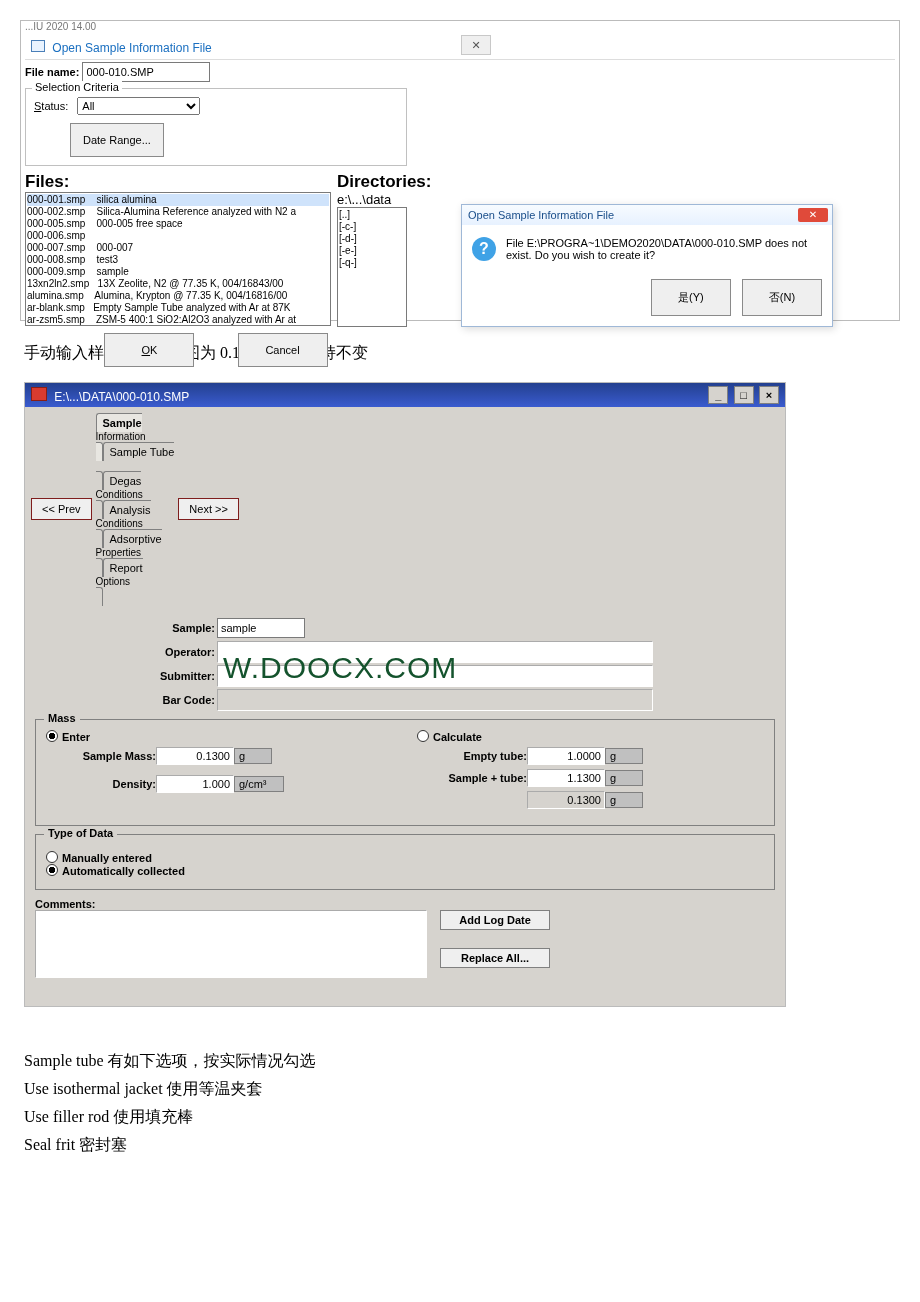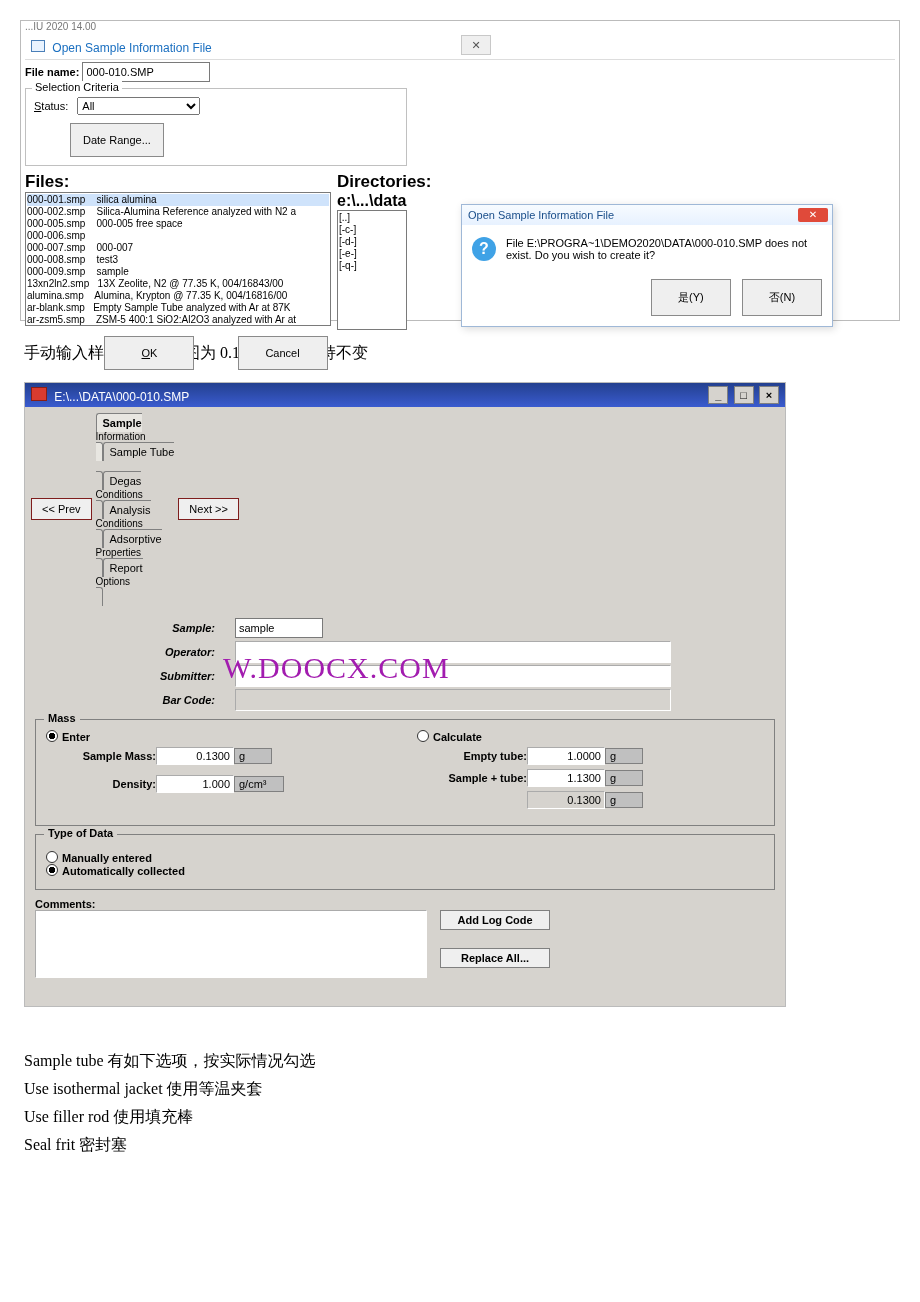--- a/index.html
+++ b/index.html
@@ -231,22 +231,21 @@
   .form-row {
     display: flex;
     align-items: center;
     margin: 2px 0;
     height: 22px;
   }
   .form-row .lbl {
     width: 180px;
     text-align: right;
     font-weight: bold;
-    padding-right: 20px;
-    font-style: italic;
+    padding-right: 2px;
   }
   .wm-field {
     border: 1px inset #fff;
     background: #fff;
     width: 430px;
     height: 20px;
     position: relative;
     font-size: 18px;
     color: #dcdcdc;
     font-family: Georgia, serif;
@@ -368,21 +367,21 @@
         </div>
       </div>
 
       <div class="files-area">
         <div class="files-col">
           <div class="label-sm">Files:</div>
           <div class="listbox" id="files-list"><span class="line sel">000-001.smp    silica alumina</span><span class="line">000-002.smp    Silica-Alumina Reference analyzed with N2 a</span><span class="line">000-005.smp    000-005 free space</span><span class="line">000-006.smp    </span><span class="line">000-007.smp    000-007</span><span class="line">000-008.smp    test3</span><span class="line">000-009.smp    sample</span><span class="line">13xn2ln2.smp   13X Zeolite, N2 @ 77.35 K, 004/16843/00</span><span class="line">alumina.smp    Alumina, Krypton @ 77.35 K, 004/16816/00</span><span class="line">ar-blank.smp   Empty Sample Tube analyzed with Ar at 87K</span><span class="line">ar-zsm5.smp    ZSM-5 400:1 SiO2:Al2O3 analyzed with Ar at</span></div>
         </div>
         <div class="dirs-col">
           <div class="label-sm">Directories:</div>
-          <div style="font-size:16px;font-weight:bold">e:\...\data</div>
+          <div style="font-size:13px;font-weight:normal">e:\...\data</div>
           <div class="listbox listbox-dirs" id="dirs-list"><span class="line">[..]</span><span class="line">[-c-]</span><span class="line">[-d-]</span><span class="line">[-e-]</span><span class="line">[-q-]</span></div>
         </div>
       </div>
 
       <div class="btn-row">
         <button class="winbtn"><u>O</u>K</button>
         <button class="winbtn">Cancel</button>
       </div>
     </div>
 
@@ -436,21 +435,21 @@
     </div>
     <div class="form-row">
       <span class="lbl">Operator:</span>
       <span class="wm-field"></span>
     </div>
     <div style="position:relative">
       <div class="form-row">
         <span class="lbl">Submitter:</span>
         <span class="wm-field"></span>
       </div>
-      <div style="position:absolute;left:188px;top:-14px;font-size:30px;color:#a21caf;font-family:Liberation Serif, serif;letter-spacing:1px;pointer-events:none">W.DOOCX.COM</div>
+      <div style="position:absolute;left:188px;top:-14px;font-size:30px;color:#14532d;font-family:Liberation Sans, sans-serif;letter-spacing:1px;pointer-events:none">W.DOOCX.COM</div>
     </div>
     <div class="form-row">
       <span class="lbl">Bar Code:</span>
       <span class="wm-field" style="background:#d6d3ce;border:1px inset #fff"></span>
     </div>
 
     <div class="panel">
       <span class="panel-legend">Mass</span>
       <div class="mass-grid">
         <div class="mass-left">
@@ -490,21 +489,21 @@
     <div class="panel">
       <span class="panel-legend">Type of Data</span>
       <div style="margin-top:6px"><span class="radio"></span><b>Manually entered</b></div>
       <div><span class="radio checked"></span><b>Automatically collected</b></div>
     </div>
 
     <div class="panel" style="border:none;padding:0;margin-top:4px">
       <div><b>Comments:</b></div>
       <span class="comments-box"></span>
       <span class="side-btns">
-        <button>Add Log Code</button>
+        <button>Add Log Date</button>
         <button>Replace All...</button>
       </span>
     </div>
 
   </div>
 </div>
 
 <div class="footer-text">
   <div>Sample tube 有如下选项，按实际情况勾选</div>
   <div>Use isothermal jacket 使用等温夹套</div>

